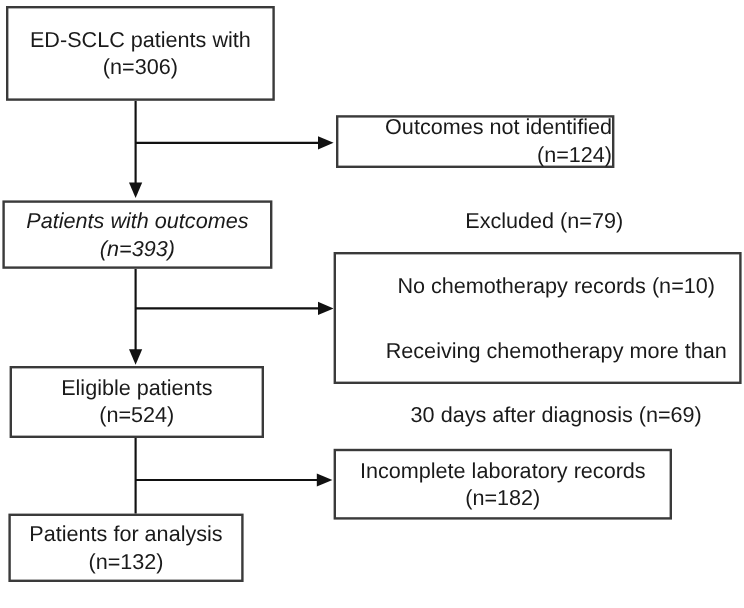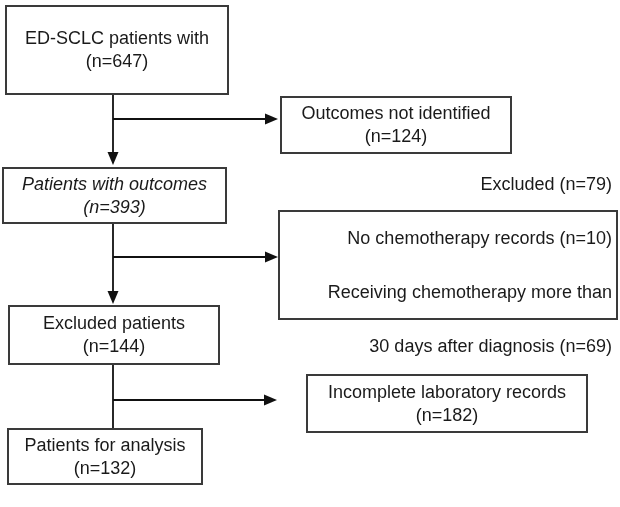--- a/index.html
+++ b/index.html
@@ -25,21 +25,21 @@
     flex-direction: column;
     justify-content: center;
     font-size: 18px;
     line-height: 23px;
   }
   .box.centered {
     align-items: center;
     text-align: center;
   }
   .box.left-aligned {
-    align-items: flex-end;
+    align-items: center;
     text-align: left;
     padding-left: 15px;
     padding-right: 4px;
   }
   .line {
     white-space: nowrap;
   }
   .indent {
     padding-left: 20px;
     margin-top: 31px;
@@ -55,26 +55,26 @@
   #arrow-layer line {
     stroke: #111111;
     stroke-width: 1.8;
   }
   #arrow-layer polygon {
     fill: #111111;
     stroke: none;
   }
 
   
-  #box-diagnosis        { left: 5px;   top: 5px;   width: 224px; height: 90px; }
-  #box-outcomes-not-id  { left: 280px; top: 96px;  width: 232px; height: 58px; }
+  #box-diagnosis        { left: 5px;   top: 5px;   width: 224px; height: 79px; }
+  #box-outcomes-not-id  { left: 280px; top: 96px;  width: 232px; height: 44px; align-items: flex-end; }
   #box-with-outcomes    { left: 2px;   top: 167px; width: 225px; height: 57px; font-style: italic; }
   #box-excluded         { left: 278px; top: 210px; width: 340px; height: 110px; }
   #box-eligible         { left: 8px;   top: 305px; width: 212px; height: 60px; }
-  #box-incomplete-lab   { left: 278px; top: 374px; width: 282px; height: 59px; margin-left: 28px; }
+  #box-incomplete-lab   { left: 278px; top: 374px; width: 282px; height: 59px; }
   #box-analysis         { left: 7px;   top: 428px; width: 196px; height: 57px; align-items: center; }
 </style>
 </head>
 <body>
 
 <div id="figure">
 
   <svg id="arrow-layer" viewBox="0 0 620 507" xmlns="http://www.w3.org/2000/svg">
 
     <g>
@@ -103,43 +103,43 @@
     </g>
 
     <g>
       <line x1="113" y1="400" x2="265" y2="400"></line>
       <polygon points="264,394.5 264,405.5 277,400"></polygon>
     </g>
   </svg>
 
   <div id="box-diagnosis" class="box centered">
     <div class="line">ED-SCLC patients with</div>
-    <div class="line">(n=647)</div>
+    <div class="line">(n=306)</div>
   </div>
 
   <div id="box-outcomes-not-id" class="box centered">
     <div class="line">Outcomes not identified</div>
     <div class="line">(n=124)</div>
   </div>
 
   <div id="box-with-outcomes" class="box centered">
     <div class="line">Patients with outcomes</div>
     <div class="line">(n=393)</div>
   </div>
 
   <div id="box-excluded" class="box left-aligned">
     <div class="line">Excluded (n=79)</div>
     <div class="line indent">No chemotherapy records (n=10)</div>
     <div class="line indent">Receiving chemotherapy more than</div>
     <div class="line indent">30 days after diagnosis (n=69)</div>
   </div>
 
   <div id="box-eligible" class="box centered">
-    <div class="line">Excluded patients</div>
-    <div class="line">(n=144)</div>
+    <div class="line">Eligible patients</div>
+    <div class="line">(n=524)</div>
   </div>
 
   <div id="box-incomplete-lab" class="box centered">
     <div class="line">Incomplete laboratory records</div>
     <div class="line">(n=182)</div>
   </div>
 
   <div id="box-analysis" class="box centered">
     <div class="line">Patients for analysis</div>
     <div class="line">(n=132)</div>

